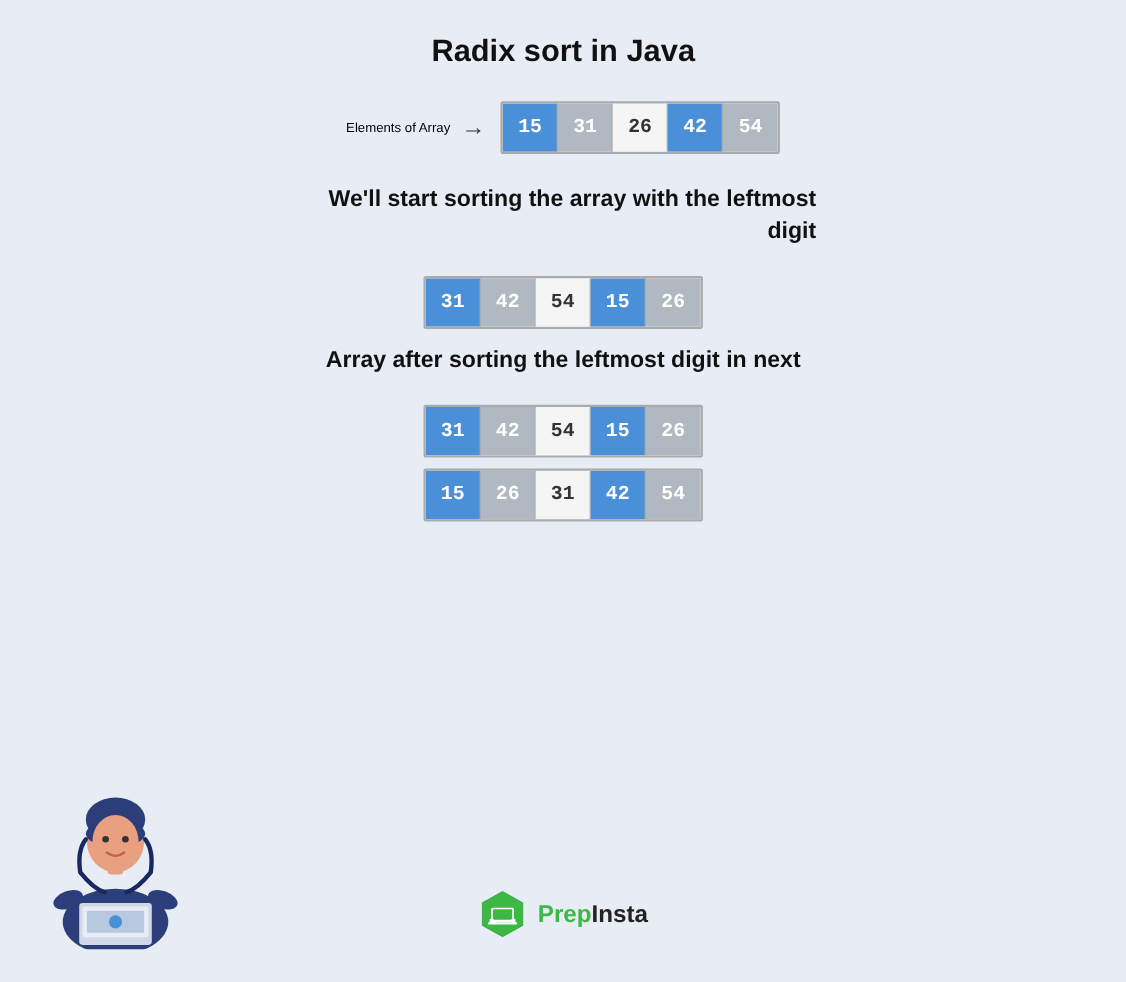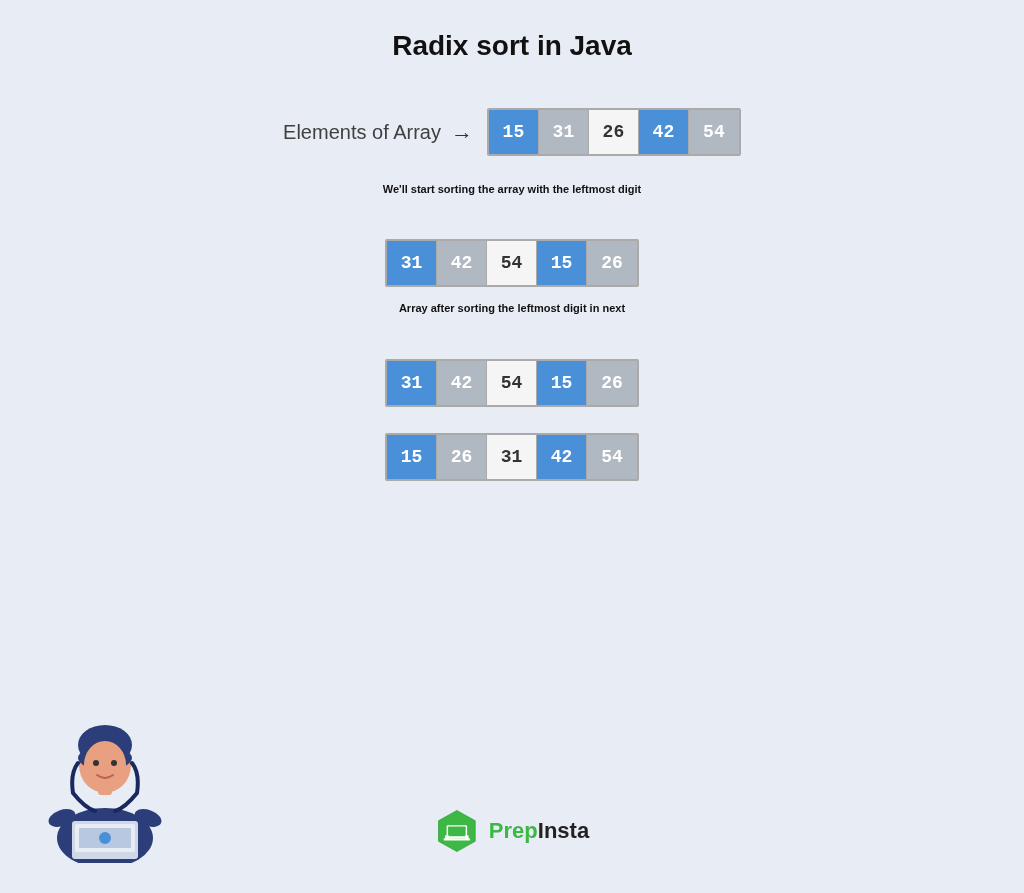--- a/index.html
+++ b/index.html
@@ -14,21 +14,20 @@
     }
 
     .page-container {
       width: 1024px;
       min-height: 893px;
       background-color: #e8edf5;
       display: flex;
       flex-direction: column;
       align-items: center;
       padding: 30px 20px 20px;
-      gap: 16px;
     }
 
     .page-title {
       font-size: 28px;
       font-weight: bold;
       color: #111;
       margin-bottom: 30px;
       text-align: center;
     }
 
@@ -42,22 +41,22 @@
 
     .elements-row {
       display: flex;
       align-items: center;
       width: 100%;
       justify-content: center;
       margin-bottom: 12px;
     }
 
     .elements-label {
-      font-size: 20px;
-      color: #404040;
+      font-size: 12px;
+      color: #000000;
       margin-right: 10px;
     }
 
     .arrow-right {
       font-size: 22px;
       color: #333;
       margin-right: 14px;
       display: flex;
       align-items: center;
     }
@@ -95,24 +94,24 @@
       background-color: #b0b8c1;
       color: white;
     }
 
     .cell-white {
       background-color: #f5f5f5;
       color: #333;
     }
 
     .section-caption {
-      font-size: 11px;
+      font-size: 21px;
       font-weight: bold;
       color: #111;
-      text-align: left;
+      text-align: right;
       margin: 14px 0 16px;
       max-width: 460px;
       line-height: 1.4;
     }
 
     
     .character-container {
       position: absolute;
       bottom: 40px;
       left: 40px;

